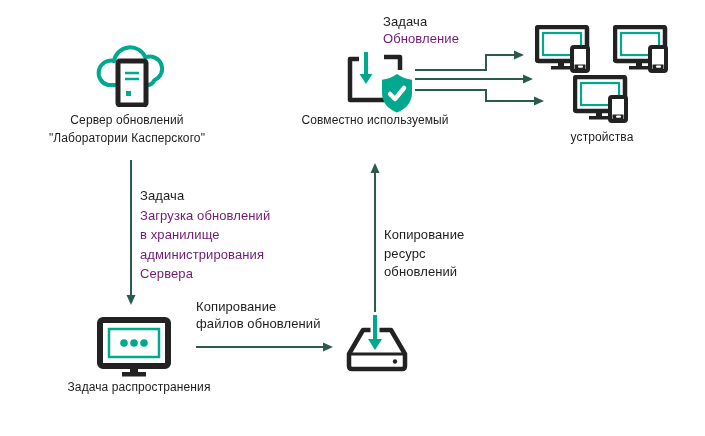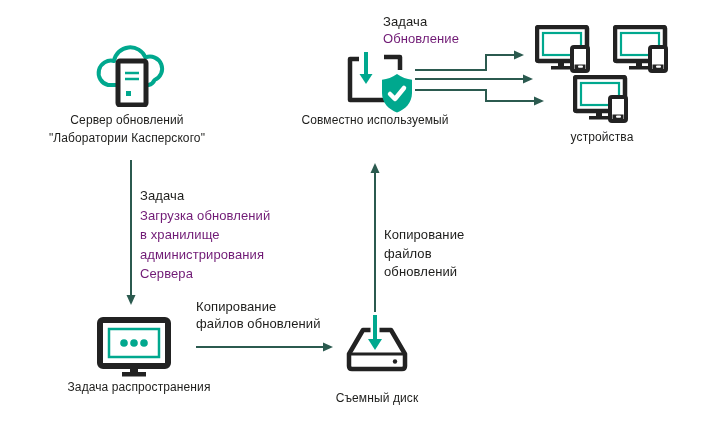--- a/index.html
+++ b/index.html
@@ -115,23 +115,20 @@
   </div>
 
   <div class="caption" style="left:522px;top:129px;width:160px">
     <div>устройства</div>
   </div>
 
   <div class="caption" style="left:29px;top:379px;width:220px">
     <div>Задача распространения</div>
   </div>
 
-  <div class="caption" style="left:307px;top:390px;width:140px">
-    <div>Съемный диск</div>
-  </div>
 
   <div class="ann center" style="left:140px;top:186px;width:150px;line-height:19.5px">
     <div>Задача</div>
     <div class="teal">Загрузка обновлений</div>
     <div class="teal">в хранилище</div>
     <div class="teal">администрирования</div>
     <div class="teal">Сервера</div>
   </div>
 
   <div class="ann center" style="left:383px;top:13px;width:120px;line-height:17px">
@@ -139,17 +136,17 @@
     <div class="teal">Обновление</div>
   </div>
 
   <div class="ann center" style="left:196px;top:299px;width:140px;line-height:16.5px">
     <div>Копирование</div>
     <div>файлов обновлений</div>
   </div>
 
   <div class="ann" style="left:384px;top:226px;width:110px;line-height:18.5px">
     <div>Копирование</div>
-    <div>файлов</div>
+    <div>ресурс</div>
     <div>обновлений</div>
   </div>
 
 </div>
 
 </body></html>

